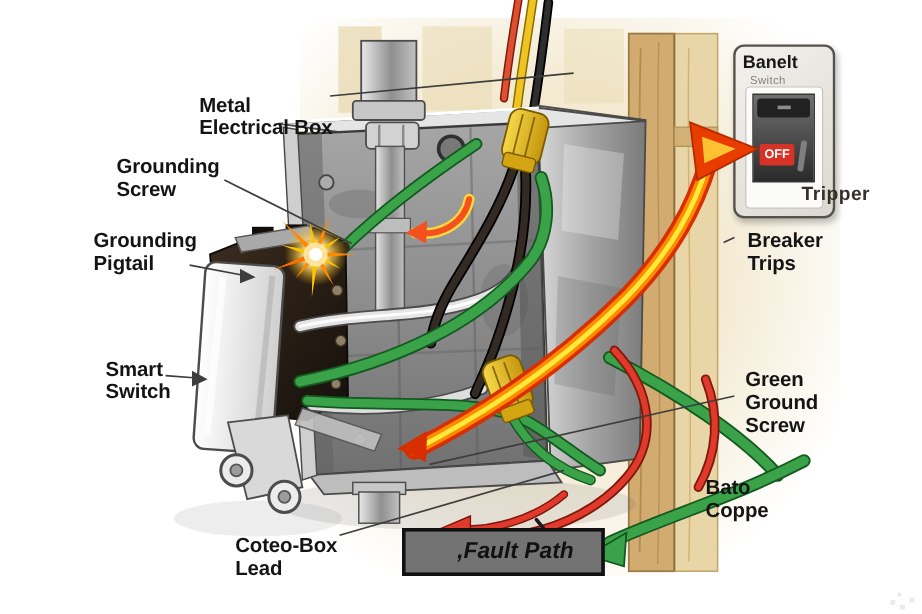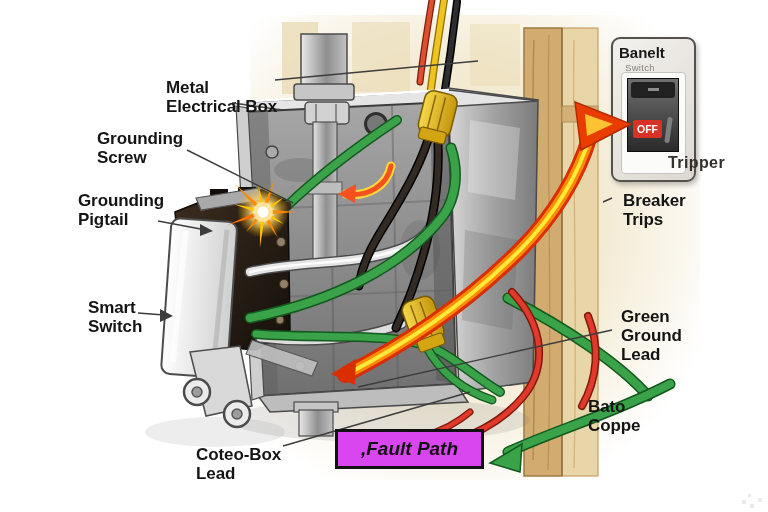--- a/index.html
+++ b/index.html
@@ -11,22 +11,22 @@
          color:#141414;white-space:pre-line;letter-spacing:-0.1px;}
   .lbl-meb{left:166px;top:50px;margin-top:28px;}
   .lbl-gscrew{left:97px;top:129px;}
   .lbl-gpig{left:78px;top:191px;}
   .lbl-smart{left:88px;top:298px;}
   .lbl-btrips{left:623px;top:191px;}
   .lbl-ggl{left:621px;top:307px;}
   .lbl-bare{left:588px;top:397px;}
   .lbl-boxlead{left:196px;top:445px;}
   
-  .fault-box{position:absolute;left:335px;top:429px;width:143px;height:34px;background:#d946ef;
-             border:3px solid #111;z-index:7;display:flex;align-items:center;justify-content:center;}
+  .fault-box{position:absolute;left:335px;top:440px;width:143px;height:34px;background:#737373;
+             border:3px solid #111;z-index:7;display:flex;align-items:center;justify-content:center;padding-left:20px;}
   .fault-box span{font-weight:bold;font-style:italic;font-size:19px;color:#111;}
   
   .inset{position:absolute;left:611px;top:37px;width:81px;height:141px;z-index:3;
          background:linear-gradient(135deg,#f3f1ed,#dcd8d1);border:2px solid #55514b;
          border-radius:9px;box-shadow:2px 3px 5px rgba(0,0,0,.25);}
   .inset-title{position:absolute;left:6px;top:5px;font-weight:bold;font-size:15px;color:#181818;}
   .inset-sub{position:absolute;left:12px;top:23px;font-size:9.5px;color:#85827c;letter-spacing:.3px;}
   .inset-panel{position:absolute;left:8px;top:33px;width:63px;height:100px;background:#fbfbfa;
                border:1px solid #c7c4bf;border-radius:4px;}
   .breaker{position:absolute;left:14px;top:39px;width:50px;height:72px;border-radius:0;
@@ -307,21 +307,21 @@
 <div class="label lbl-gscrew">Grounding
 Screw</div>
 <div class="label lbl-gpig">Grounding
 Pigtail</div>
 <div class="label lbl-smart">Smart
 Switch</div>
 <div class="label lbl-btrips">Breaker
 Trips</div>
 <div class="label lbl-ggl">Green
 Ground
-Lead</div>
+Screw</div>
 <div class="label lbl-bare">Bato
 Coppe</div>
 <div class="label lbl-boxlead">Coteo-Box
 Lead</div>
 
 <div class="fault-box">
   <span>,Fault Path</span>
 </div>
 
 </div>

